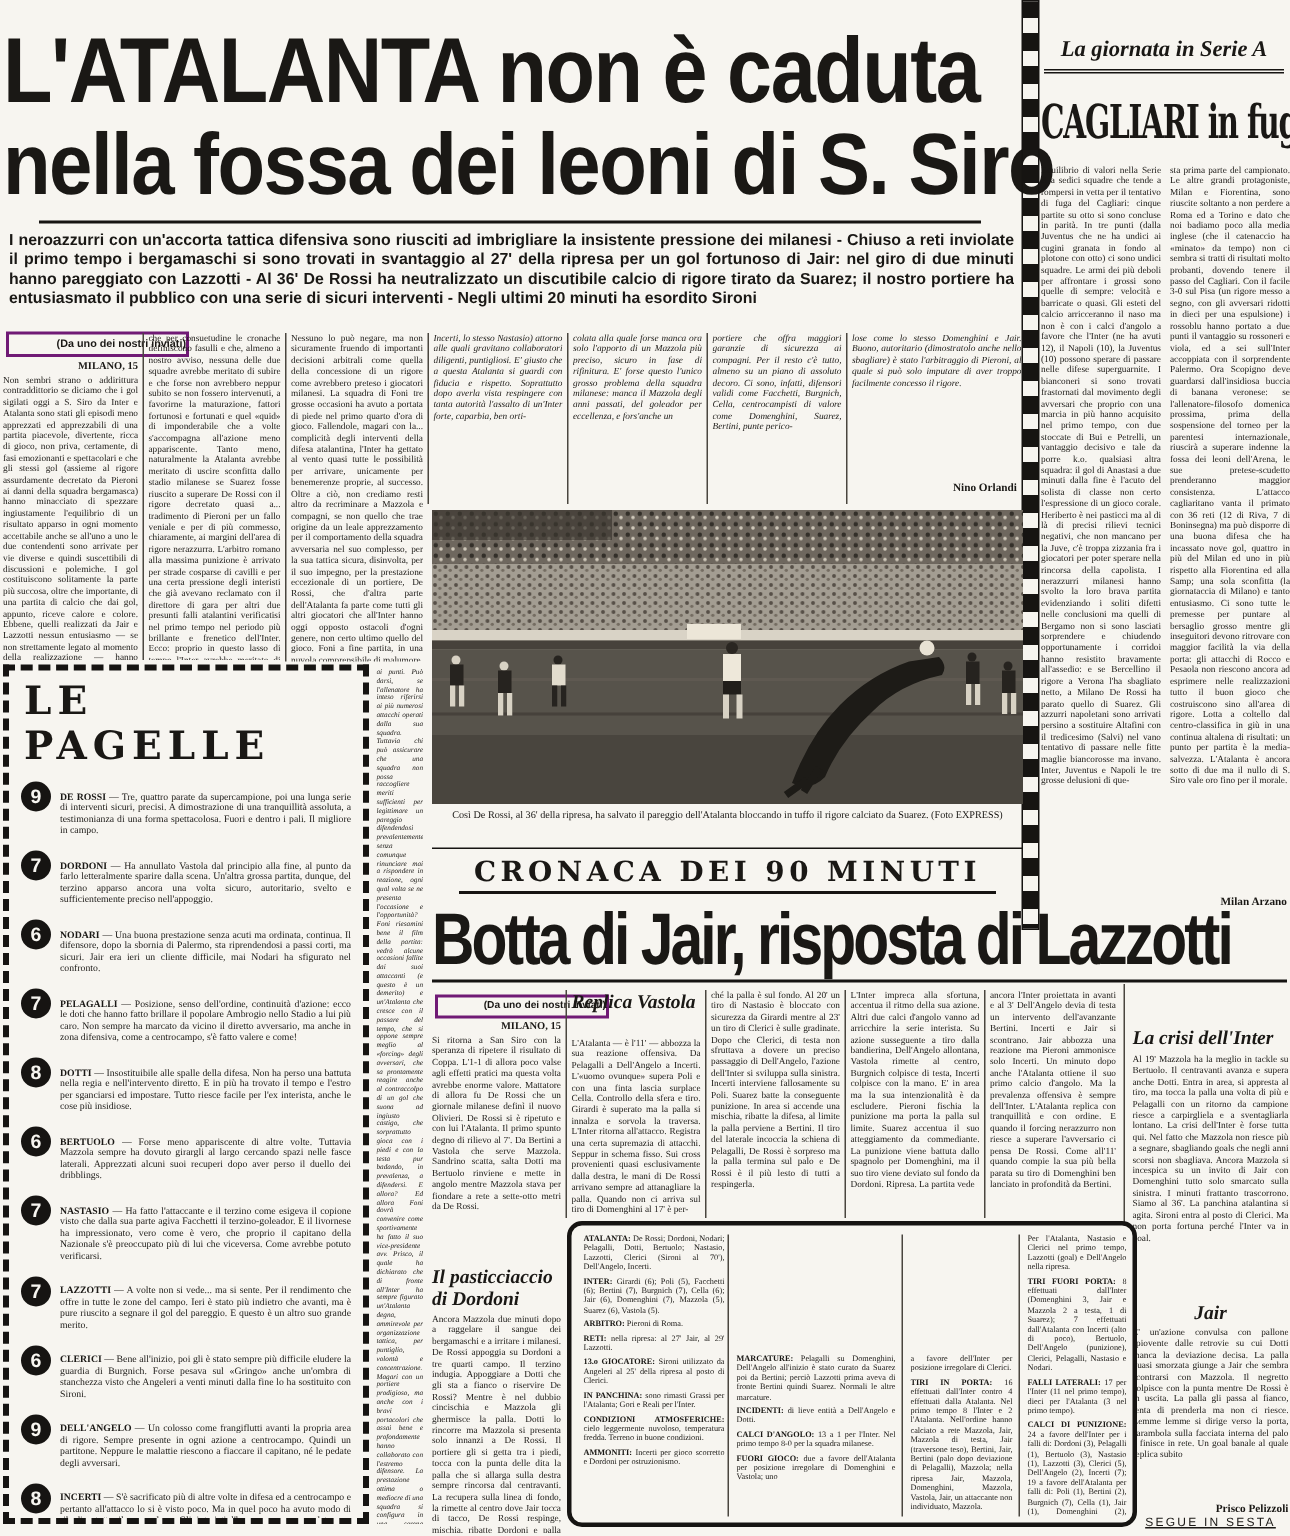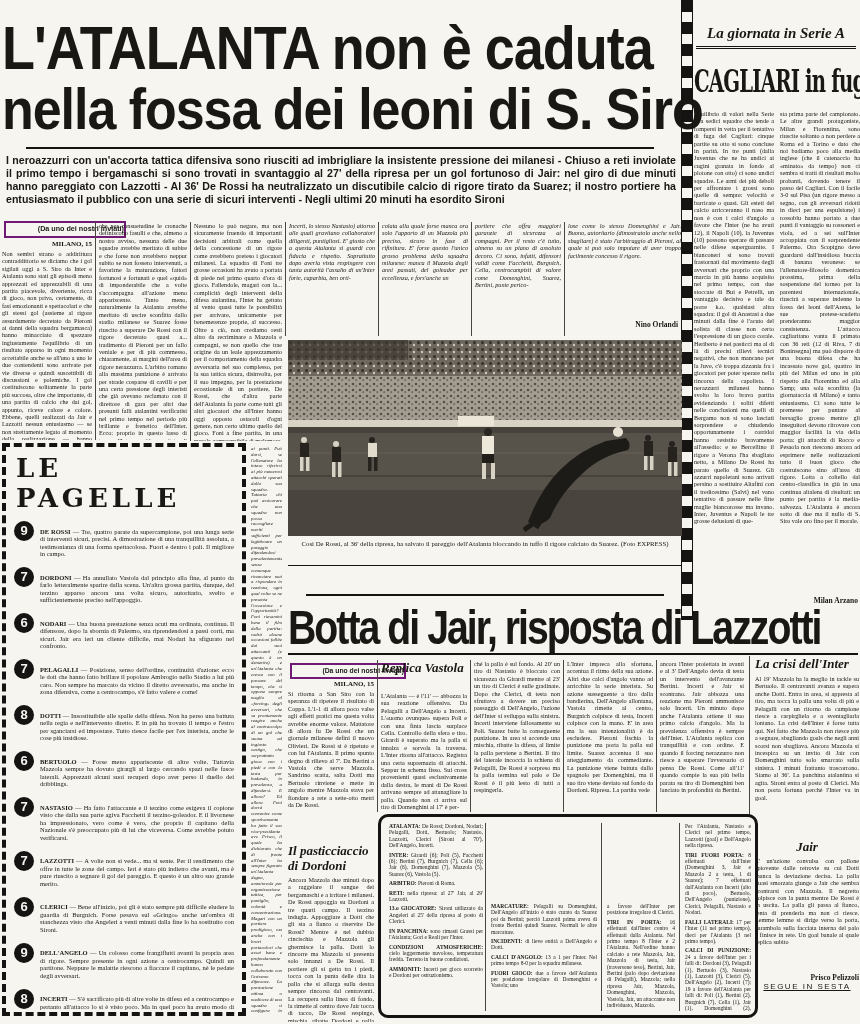--- a/index.html
+++ b/index.html
@@ -152,20 +152,21 @@
         <circle cx="384" cy="104" r="3"></circle>
           <rect x="380" y="107" width="9" height="15"></rect>
           <rect x="380" y="122" width="3.5" height="14" fill="#d8d2c4"></rect>
           <rect x="386" y="122" width="3.5" height="14" fill="#d8d2c4"></rect>
       </g>
     </svg>
   </div>
   <div class="abs caption" style="left:298px;top:540px;width:374px;height:22px;">Così De Rossi, al 36' della ripresa, ha salvato il pareggio dell'Atalanta bloccando in tuffo il rigore calciato da Suarez. (Foto EXPRESS)</div>
 
   <div class="abs rule" style="left:288px;top:565px;width:394px;height:1px;"></div>
+  <div class="abs cr-kick" style="left:288px;top:571px;width:394px;">CRONACA DEI 90 MINUTI</div>
   <div class="abs rule" style="left:306px;top:594px;width:358px;height:2px;"></div>
   <div class="abs hl cr-title" style="left:288px;top:600px;width:572px;">Botta di Jair, risposta di Lazzotti</div>
   <div class="abs rule" style="left:288px;top:653px;width:570px;height:2px;"></div>
 
   <div class="abs bylbox" style="left:290px;top:663px;width:112px;height:12px;font-size:6.8px;line-height:12px;">(Da uno dei nostri inviati)</div>
   <div class="abs dateline" style="left:288px;top:680px;width:86px;">MILANO, 15</div>
   <div class="abs col" style="left:288px;top:690px;width:86px;height:150px;">Si ritorna a San Siro con la speranza di ripetere il risultato di Coppa. L'1-1 di allora poco valse agli effetti pratici ma questa volta avrebbe enorme valore. Mattatore di allora fu De Rossi che un giornale milanese definì il nuovo Olivieri. De Rossi si è ripetuto e con lui l'Atalanta. Il primo spunto degno di rilievo al 7'. Da Bertini a Vastola che serve Mazzola. Sandrino scatta, salta Dotti ma Bertuolo rinviene e mette in angolo mentre Mazzola stava per fiondare a rete a sette-otto metri da De Rossi.</div>
   <div class="abs subhd" style="left:288px;top:843px;width:86px;">Il pasticciaccio di Dordoni</div>
   <div class="abs col" style="left:288px;top:876px;width:86px;height:146px;">Ancora Mazzola due minuti dopo a raggelare il sangue dei bergamaschi e a irritare i milanesi. De Rossi appoggia su Dordoni a tre quarti campo. Il terzino indugia. Appoggiare a Dotti che gli sta a fianco o riservire De Rossi? Mentre è nel dubbio cincischia e Mazzola gli ghermisce la palla. Dotti lo rincorre ma Mazzola si presenta solo innanzi a De Rossi. Il portiere gli si getta tra i piedi, tocca con la punta delle dita la palla che si allarga sulla destra sempre rincorsa dal centravanti. La recupera sulla linea di fondo, la rimette al centro dove Jair tocca di tacco, De Rossi respinge, mischia, ribatte Dordoni e palla definitivamente allontanata da Nodari.</div>
   <div class="abs vrule" style="left:377px;top:660px;height:152px;"></div>
@@ -173,21 +174,21 @@
   <div class="abs col" style="left:381px;top:692px;width:86px;height:118px;">L'Atalanta — è l'11' — abbozza la sua reazione offensiva. Da Pelagalli a Dell'Angelo a Incerti. L'«uomo ovunque» supera Poli e con una finta lascia surplace Cella. Controllo della sfera e tiro. Girardi è superato ma la palla si innalza e sorvola la traversa. L'Inter ritorna all'attacco. Registra una certa supremazia di attacchi. Seppur in schema fisso. Sui cross provenienti quasi esclusivamente dalla destra, le mani di De Rossi arrivano sempre ad attanagliare la palla. Quando non ci arriva sul tiro di Domenghini al 17' è per-</div>
   <div class="abs vrule" style="left:470px;top:660px;height:152px;"></div>
   <div class="abs col" style="left:474px;top:660px;width:86px;height:150px;">ché la palla è sul fondo. Al 20' un tiro di Nastasio è bloccato con sicurezza da Girardi mentre al 23' un tiro di Clerici è sulle gradinate. Dopo che Clerici, di testa non sfruttava a dovere un preciso passaggio di Dell'Angelo, l'azione dell'Inter si sviluppa sulla sinistra. Incerti interviene fallosamente su Poli. Suarez batte la conseguente punizione. In area si accende una mischia, ribatte la difesa, al limite la palla perviene a Bertini. Il tiro del laterale incoccia la schiena di Pelagalli, De Rossi è sorpreso ma la palla termina sul palo e De Rossi è il più lesto di tutti a respingerla.</div>
   <div class="abs vrule" style="left:563px;top:660px;height:152px;"></div>
   <div class="abs col" style="left:567px;top:660px;width:86px;height:150px;">L'Inter impreca alla sfortuna, accentua il ritmo della sua azione. Altri due calci d'angolo vanno ad arricchire la serie interista. Su azione susseguente a tiro dalla bandierina, Dell'Angelo allontana, Vastola rimette al centro, Burgnich colpisce di testa, Incerti colpisce con la mano. E' in area ma la sua intenzionalità è da escludere. Pieroni fischia la punizione ma porta la palla sul limite. Suarez accentua il suo atteggiamento da commediante. La punizione viene battuta dallo spagnolo per Domenghini, ma il suo tiro viene deviato sul fondo da Dordoni. Ripresa. La partita vede</div>
   <div class="abs vrule" style="left:656px;top:660px;height:152px;"></div>
   <div class="abs col" style="left:660px;top:660px;width:84px;height:150px;">ancora l'Inter proiettata in avanti e al 3' Dell'Angelo devia di testa un intervento dell'avanzante Bertini. Incerti e Jair si scontrano. Jair abbozza una reazione ma Pieroni ammonisce solo Incerti. Un minuto dopo anche l'Atalanta ottiene il suo primo calcio d'angolo. Ma la prevalenza offensiva è sempre dell'Inter. L'Atalanta replica con tranquillità e con ordine. E quando il forcing nerazzurro non riesce a superare l'avversario ci pensa De Rossi. Come all'11' quando compie la sua più bella parata su tiro di Domenghini ben lanciato in profondità da Bertini.</div>
   <div class="abs vrule" style="left:749px;top:656px;height:360px;"></div>
 
   <div class="abs col6" style="left:755px;top:656px;width:104px;height:366px;overflow:hidden;">
-    <p class="subhd" style="margin-bottom:4px;">La crisi dell'Inter</p>
+    <p class="subhd" style="margin-bottom:4px;margin-top:28px;">La crisi dell'Inter</p>
     <p class="col" style="height:158px;">Al 19' Mazzola ha la meglio in tackle su Bertuolo. Il centravanti avanza e supera anche Dotti. Entra in area, si appresta al tiro, ma tocca la palla una volta di più e Pelagalli con un ritorno da campione riesce a carpirgliela e a sventagliarla lontano. La crisi dell'Inter è forse tutta qui. Nel fatto che Mazzola non riesce più a segnare, sbagliando goals che negli anni scorsi non sbagliava. Ancora Mazzola si incespica su un invito di Jair con Domenghini tutto solo smarcato sulla sinistra. I minuti frattanto trascorrono. Siamo al 36'. La panchina atalantina si agita. Sironi entra al posto di Clerici. Ma non porta fortuna perché l'Inter va in goal.</p>
     <p class="subhd" style="margin:6px 0 3px 0;text-align:center;">Jair</p>
     <p class="col" style="height:112px;">E' un'azione convulsa con pallone spiovente dalle retrovie su cui Dotti manca la deviazione decisa. La palla quasi smorzata giunge a Jair che sembra scontrarsi con Mazzola. Il negretto colpisce con la punta mentre De Rossi è in uscita. La palla gli passa al fianco, tenta di prenderla ma non ci riesce. Lemme lemme si dirige verso la porta, carambola sulla facciata interna del palo e finisce in rete. Un goal banale al quale replica subito</p>
     <p class="signature" style="margin-top:4px;">Prisco Pelizzoli</p>
     <p class="continua">SEGUE IN SESTA</p>
   </div>
 
   <div class="abs pg-box" style="left:2px;top:443px;width:244px;height:573px;overflow:hidden;">
     <h2 class="pg-title">LE PAGELLE</h2>
     <div class="pg-entry">

